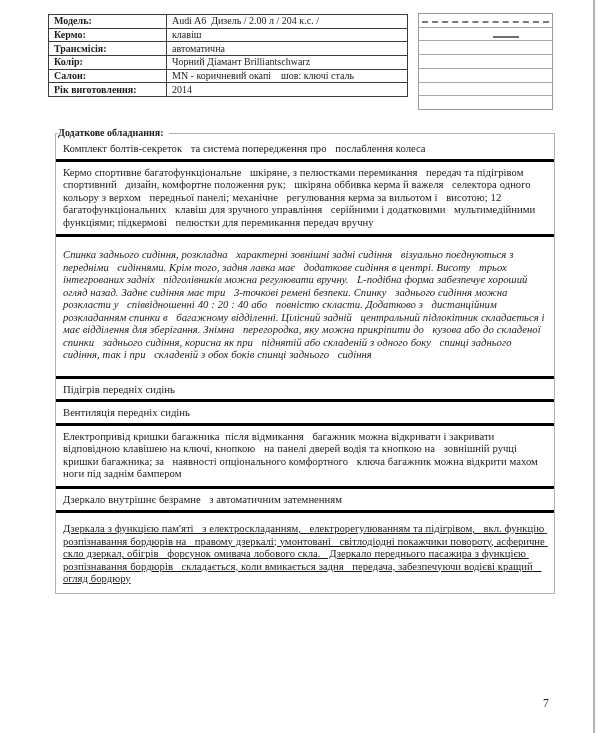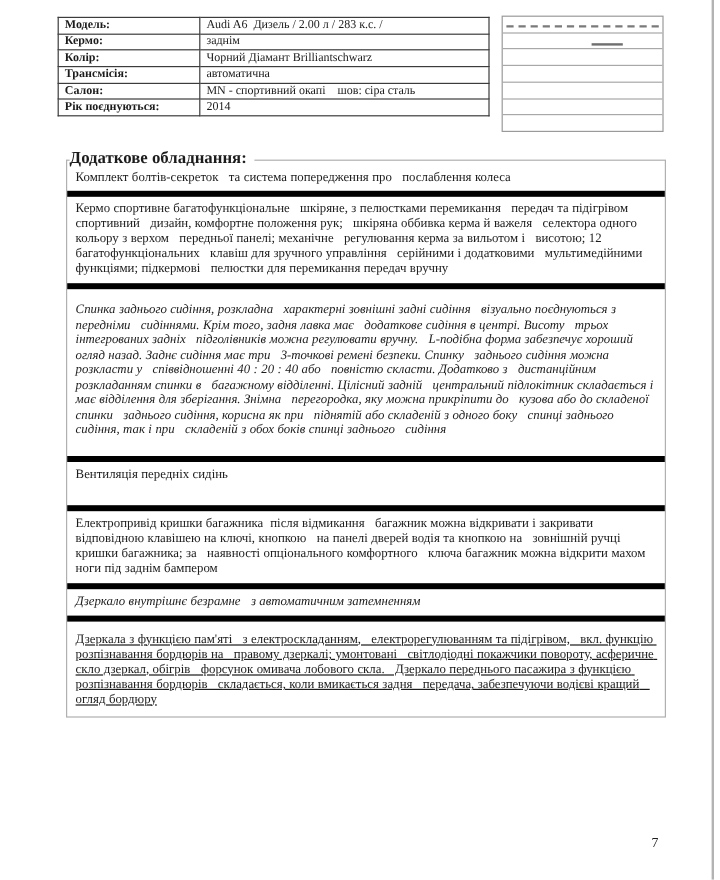--- a/index.html
+++ b/index.html
@@ -32,64 +32,64 @@
   .redact-dash{height:0;border-top:2.5px dashed #7a7a7a;margin:7px 3px 0 3px;}
   .redact-short{height:0;border-top:2.5px solid #6f6f6f;width:26px;margin:8px 0 0 74px;}
 
   
   .equip-section{
     position:absolute;left:55px;top:133px;width:500px;
     border:1px solid #b0b0b0;box-sizing:border-box;background:#fff;
   }
   .equip-heading{
     position:absolute;top:-9px;left:2px;background:#ffffff;
-    font-weight:bold;font-size:14px;line-height:15px;padding:0 6px 0 0;
+    font-weight:bold;font-size:10px;line-height:15px;padding:0 6px 0 0;
   }
   .block{
-    border-top:5px solid #000000;padding:4px 7px;
+    border-top:3px solid #000000;padding:4px 7px;
     font-size:10.7px;line-height:12.5px;white-space:pre-wrap;word-spacing:0.2px;
   }
   .block.first{border-top:none;padding:8px 7px 4px 7px;font-family:Liberation Serif, serif;}
   .block.b2{padding:4px 7px 6px 7px;}
   .block.b3{padding:11px 7px 15px 7px;font-style:italic;}
-  .block.b6{padding:4px 7px 6px 7px;margin-top:16px;}
-  .block.b7{padding:4px 7px 5px 7px;font-style:italic;}
+  .block.b6{padding:4px 7px 6px 7px;}
+  .block.b7{padding:4px 7px 5px 7px;}
   .block.b8{padding:9px 7px 8px 7px;text-decoration:underline;}
 
   .page-number{position:absolute;left:543px;top:696px;font-size:11.5px;line-height:14px;}
 </style>
 </head>
 <body>
 
 <div class="page-edge"></div>
 
 <table class="spec-table">
   <tbody>
       <tr>
     <td class="lbl">Модель:</td>
-    <td>Audi A6  Дизель / 2.00 л / 283 к.с. /</td>
+    <td>Audi A6  Дизель / 2.00 л / 204 к.с. /</td>
   </tr>
   <tr>
     <td class="lbl">Кермо:</td>
-    <td>заднім</td>
+    <td>клавіш</td>
+  </tr>
+  <tr>
+    <td class="lbl">Трансмісія:</td>
+    <td>автоматична</td>
   </tr>
   <tr>
     <td class="lbl">Колір:</td>
     <td>Чорний Діамант Brilliantschwarz</td>
   </tr>
   <tr>
-    <td class="lbl">Трансмісія:</td>
-    <td>автоматична</td>
+    <td class="lbl">Салон:</td>
+    <td>MN - коричневий окапі    шов: ключі сталь</td>
   </tr>
   <tr>
-    <td class="lbl">Салон:</td>
-    <td>MN - спортивний окапі    шов: сіра сталь</td>
-  </tr>
-  <tr>
-    <td class="lbl">Рік поєднуються:</td>
+    <td class="lbl">Рік виготовлення:</td>
     <td>2014</td>
   </tr>
 </tbody>
   </table>
 
 <div class="redacted-panel">
   <div class="redacted-row">
     <div class="redact-dash"></div>
   </div>
   <div class="redacted-row">
@@ -100,19 +100,20 @@
   <div class="redacted-row"></div>
   <div class="redacted-row"></div>
   <div class="redacted-row"></div>
 </div>
 
 <div class="equip-section">
   <div class="equip-heading">Додаткове обладнання:</div>
   <div class="block first">Комплект болтів-секреток   та система попередження про   послаблення колеса</div>
   <div class="block b2">Кермо спортивне багатофункціональне   шкіряне, з пелюстками перемикання   передач та підігрівом спортивний   дизайн, комфортне положення рук;   шкіряна оббивка керма й важеля   селектора одного кольору з верхом   передньої панелі; механічне   регулювання керма за вильотом і   висотою; 12 багатофункціональних   клавіш для зручного управління   серійними і додатковими   мультимедійними функціями; підкермові   пелюстки для перемикання передач вручну</div>
   <div class="block b3">Спинка заднього сидіння, розкладна   характерні зовнішні задні сидіння   візуально поєднуються з передніми   сидіннями. Крім того, задня лавка має   додаткове сидіння в центрі. Висоту   трьох інтегрованих задніх   підголівників можна регулювати вручну.   L-подібна форма забезпечує хороший огляд назад. Заднє сидіння має три   3-точкові ремені безпеки. Спинку   заднього сидіння можна розкласти у   співвідношенні 40 : 20 : 40 або   повністю скласти. Додатково з   дистанційним розкладанням спинки в   багажному відділенні. Цілісний задній   центральний підлокітник складається і має відділення для зберігання. Знімна   перегородка, яку можна прикріпити до   кузова або до складеної спинки   заднього сидіння, корисна як при   піднятій або складеній з одного боку   спинці заднього сидіння, так і при   складеній з обох боків спинці заднього   сидіння</div>
+  <div class="block">Підігрів передніх сидінь</div>
   <div class="block">Вентиляція передніх сидінь</div>
   <div class="block b6">Електропривід кришки багажника  після відмикання   багажник можна відкривати і закривати відповідною клавішею на ключі, кнопкою   на панелі дверей водія та кнопкою на   зовнішній ручці кришки багажника; за   наявності опціонального комфортного   ключа багажник можна відкрити махом ноги під заднім бампером</div>
   <div class="block b7">Дзеркало внутрішнє безрамне   з автоматичним затемненням</div>
   <div class="block b8">Дзеркала з функцією пам'яті   з електроскладанням,   електрорегулюванням та підігрівом,   вкл. функцію розпізнавання бордюрів на   правому дзеркалі; умонтовані   світлодіодні покажчики повороту, асферичне скло дзеркал, обігрів   форсунок омивача лобового скла.   Дзеркало переднього пасажира з функцією розпізнавання бордюрів   складається, коли вмикається задня   передача, забезпечуючи водієві кращий   огляд бордюру</div>
 </div>
 
 <div class="page-number">7</div>
 
 </body></html>

